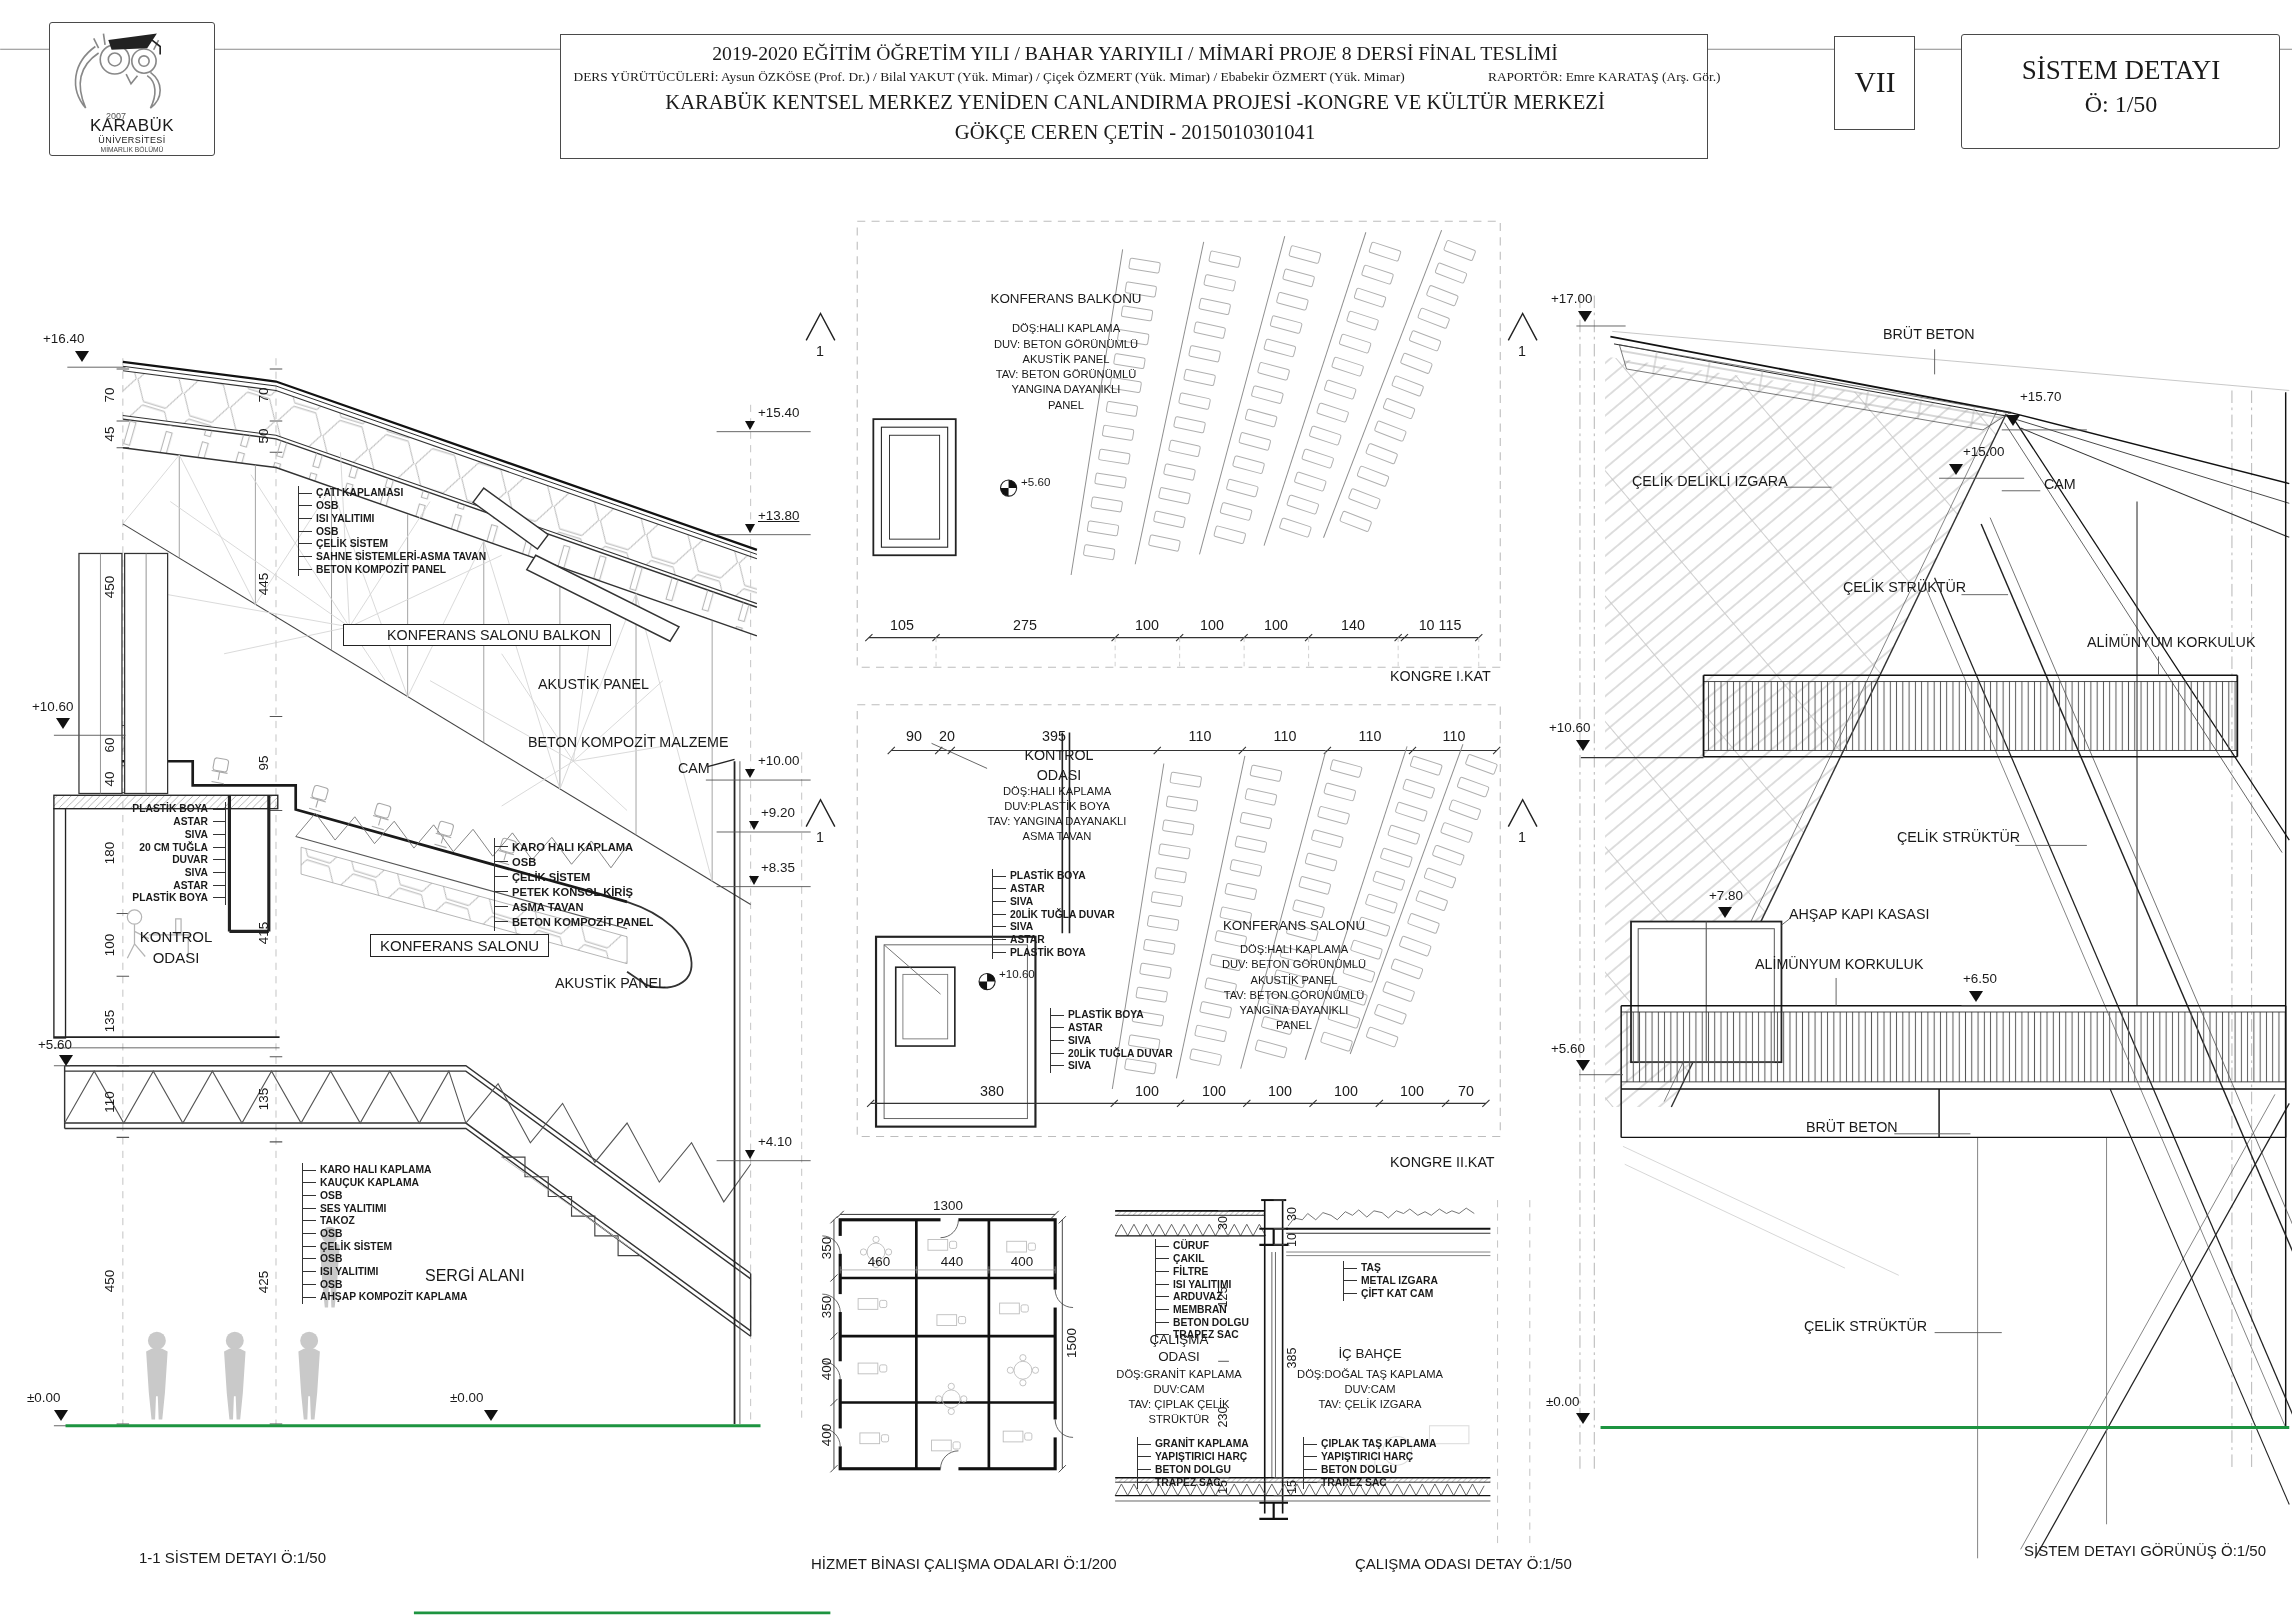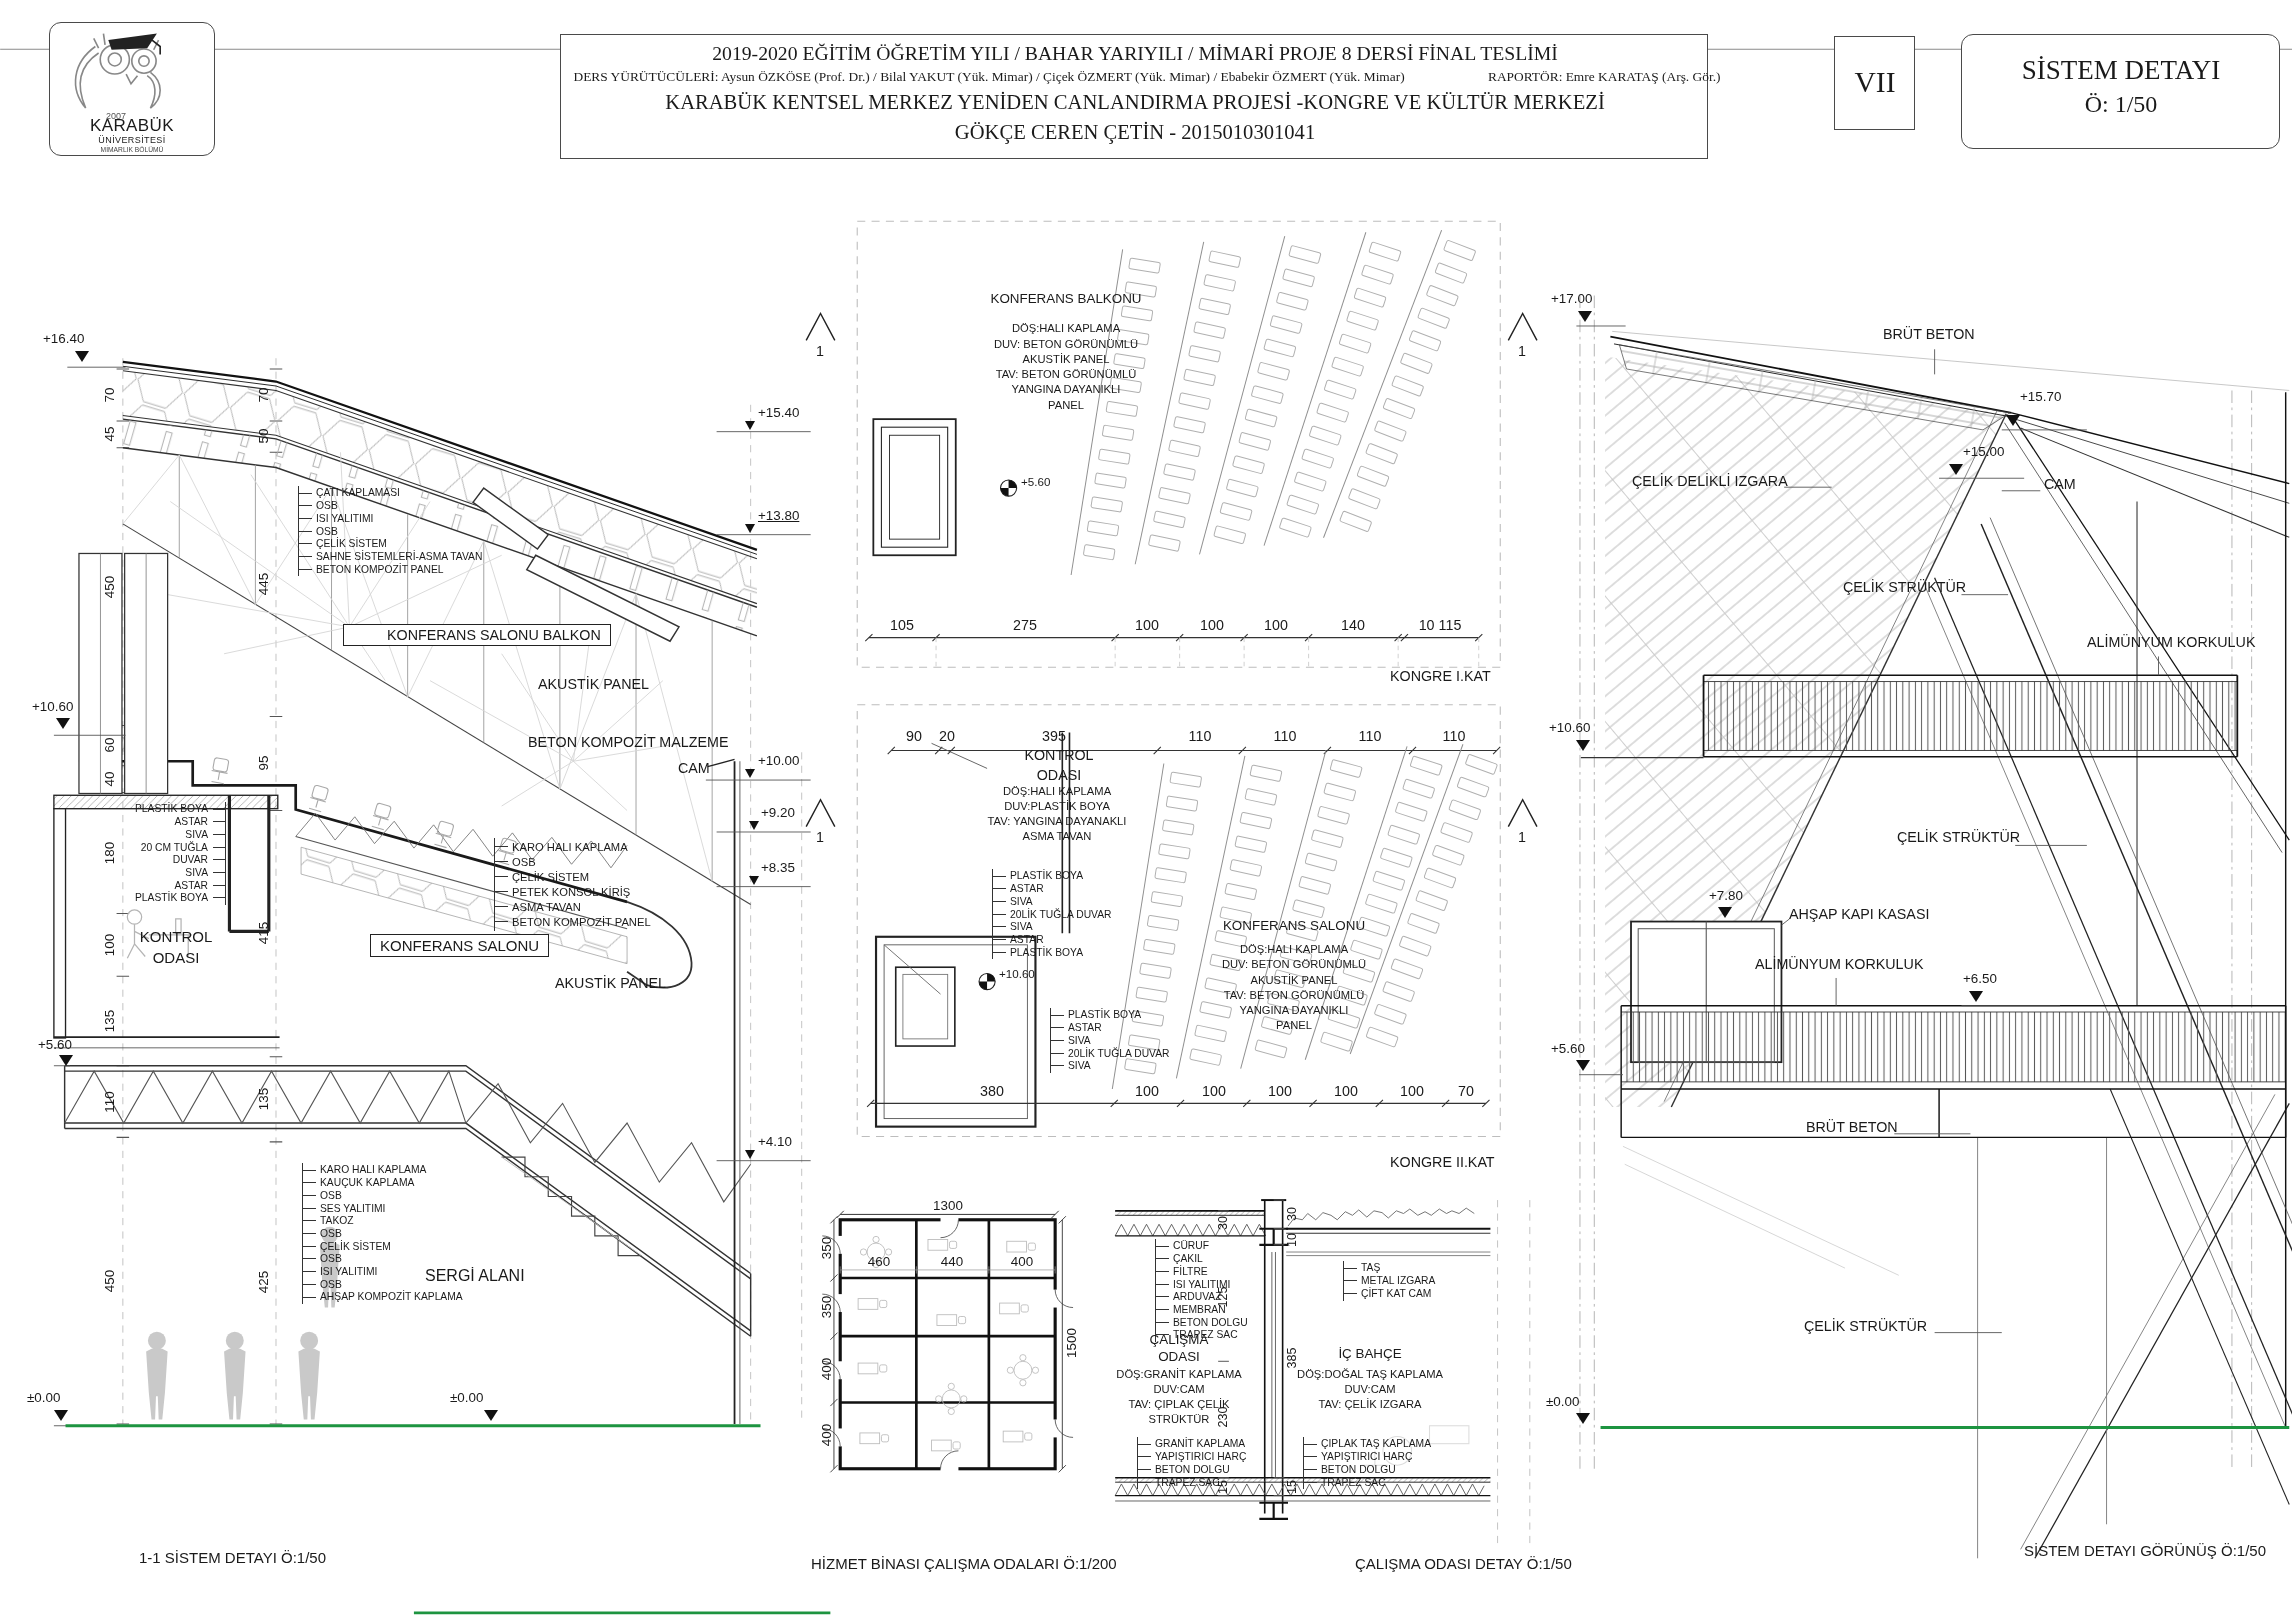--- a/index.html
+++ b/index.html
@@ -11,22 +11,22 @@
   .s10{font-size:9px}.s12{font-size:11.2px}.s13{font-size:11.6px}
   .s14{font-size:12.5px}.s15{font-size:13.4px}.s16{font-size:14.3px}.s17{font-size:15px}.s18{font-size:16px}
   .ctr{transform:translateX(-50%);text-align:center;}
   .hdim{transform:translate(-50%,-50%);}
   .vdim{transform:translate(-50%,-50%) rotate(-90deg);}
   .tri{position:absolute;width:0;height:0;border-left:7.2px solid transparent;
        border-right:7.2px solid transparent;border-top:11.6px solid #111;}
   .tri.sm{border-left-width:5.4px;border-right-width:5.4px;border-top-width:9px;}
   .boxlbl{border:1.3px solid #222;padding:1.8px 9px;background:#fff;}
   .hbox{position:absolute;border:1.3px solid #4a4a4a;background:#fff;box-sizing:border-box;}
-  .rnd{border-radius:12px;}
-  .mat-list{position:absolute;font-size:10.3px;line-height:1.1;border-left:1.1px solid #333;}
+  .rnd{border-radius:3px;}
+  .mat-list{position:absolute;font-size:10.3px;line-height:1.1;border-left:1.1px solid #333;font-weight:bold;}
   .mat-list .mi{display:flex;align-items:center;gap:4.5px;margin:1.4px 0;}
   .mat-list .tick{flex:none;width:12.5px;height:0;border-top:1.1px solid #333;}
   .mat-list.right{border-left:none;border-right:1.1px solid #333;}
   .mat-list.right .mi{flex-direction:row-reverse;text-align:right;} .mat-list.wide .mi{margin:2.7px 0;}
 </style>
 </head>
 <body>
 
 <div id="sheet">
 

